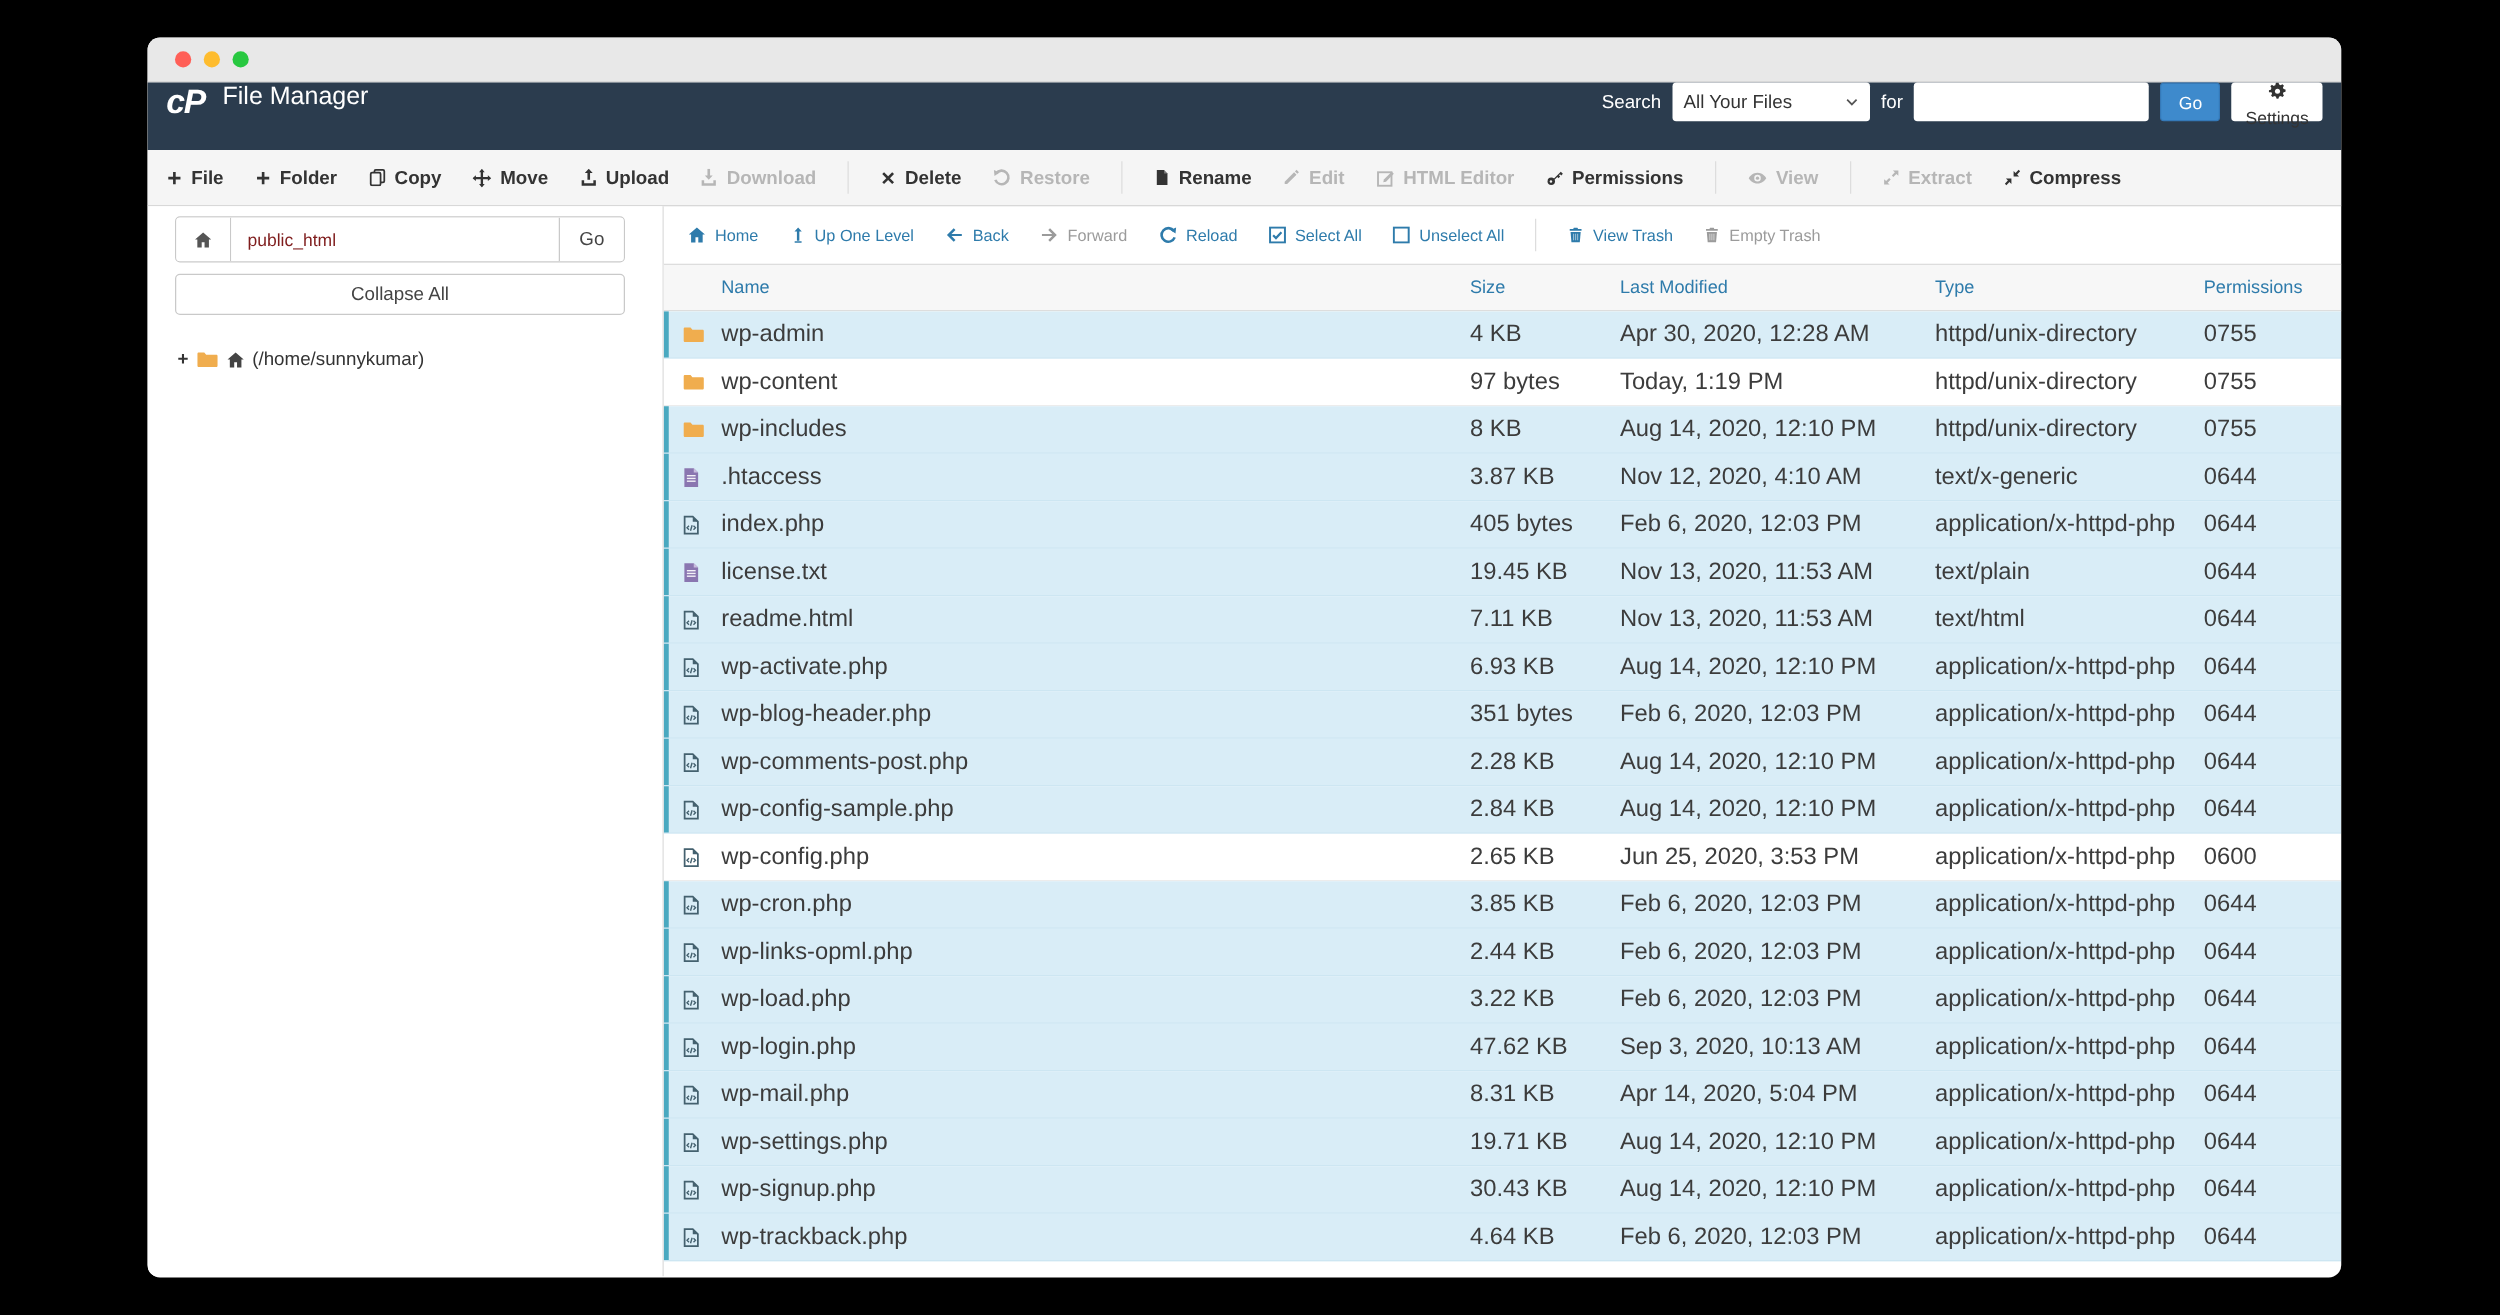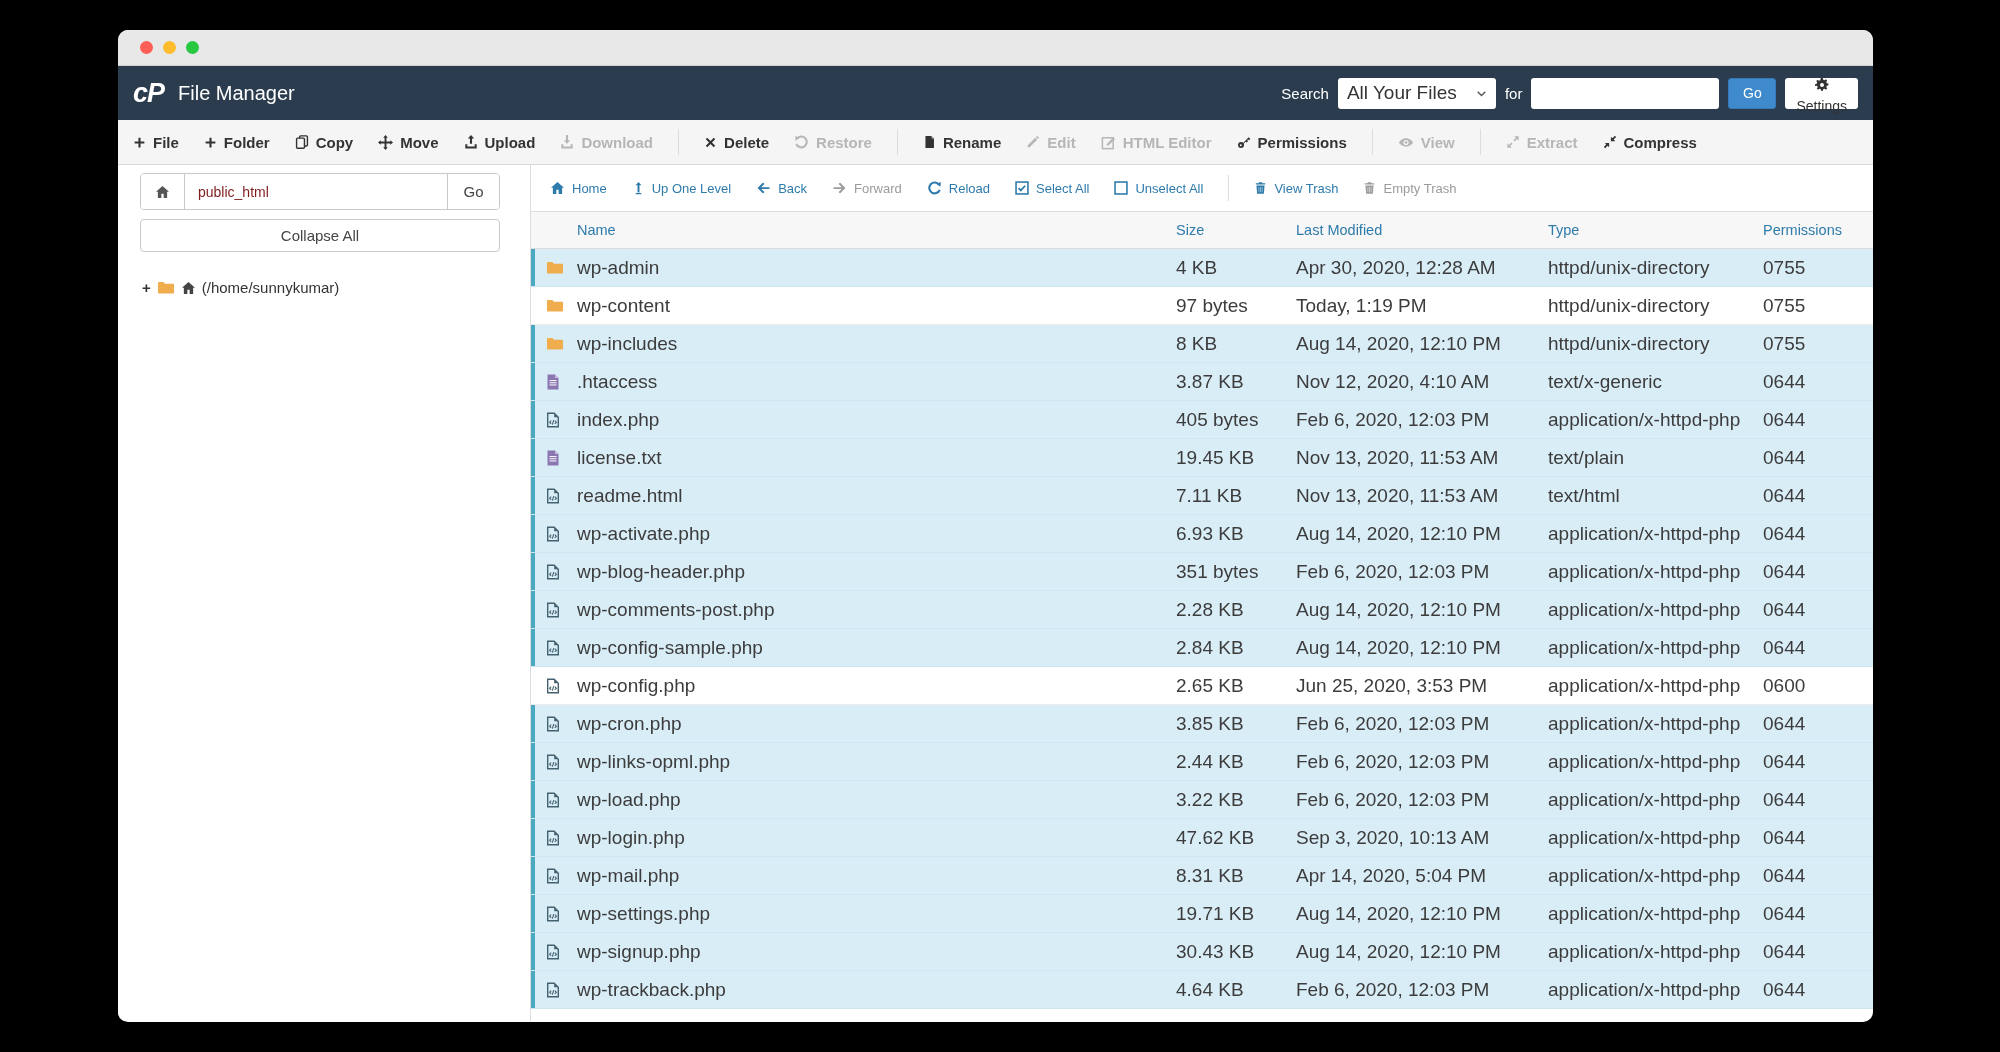--- a/index.html
+++ b/index.html
@@ -12,27 +12,27 @@
     position:absolute; left:118px; top:30px; width:1755px; height:992px;
     background:#fff; border-radius:10px; overflow:hidden;
     box-shadow:0 18px 60px rgba(0,0,0,.65);
   }
   
   .titlebar { height:36px; background:#e8e8e8; border-bottom:1px solid #d2d2d2;
     display:flex; align-items:center; padding-left:22px; }
   .dot { width:13px; height:13px; border-radius:50%; margin-right:10px; display:inline-block; }
   .dot.red{background:#ff5f57}.dot.yellow{background:#febc2e}.dot.green{background:#28c840}
   
-  .appbar { height:54px; background:#2b3c4e; display:flex; align-items:center; padding:0 15px; color:#fff; }
+  .appbar { height:54px; background:#2b3c4e; display:flex; align-items:flex-start; padding:0 15px; color:#fff; }
   .logo { font-weight:800; font-style:italic; font-size:27px; letter-spacing:-1px; }
   .app-title { font-size:20px; margin-left:14px; font-weight:400; }
   .appbar-right { margin-left:auto; display:flex; align-items:center; gap:9px; }
   .search-label { font-size:15px; }
   .scope-select { width:158px; height:31px; background:#fff; border-radius:3px; color:#333;
-    font-size:19px; display:flex; align-items:center; justify-content:space-between;
+    font-size:15px; display:flex; align-items:center; justify-content:space-between;
     padding:0 9px; cursor:default; }
   .search-input { width:188px; height:31px; border:none; border-radius:3px; padding:0 8px; font-size:14px; }
   .go-btn { width:48px; height:31px; background:#3e8acc; color:#fff; border:1px solid #3579b8;
     border-radius:3px; font-size:14px; font-family:inherit; }
   .settings-btn { height:31px; background:#fff; border:none; border-radius:3px; color:#333;
     font-size:14px; display:flex; align-items:center; gap:6px; padding:0 11px; font-family:inherit;flex-direction:column; }
   
   .toolbar { height:45px; background:#f5f5f5; border-bottom:1px solid #d8d8d8;
     display:flex; align-items:center; padding:0 15px; gap:25px; }
   .tb-item { display:flex; align-items:center; gap:7px; font-size:15px; font-weight:600; color:#333; white-space:nowrap; }

